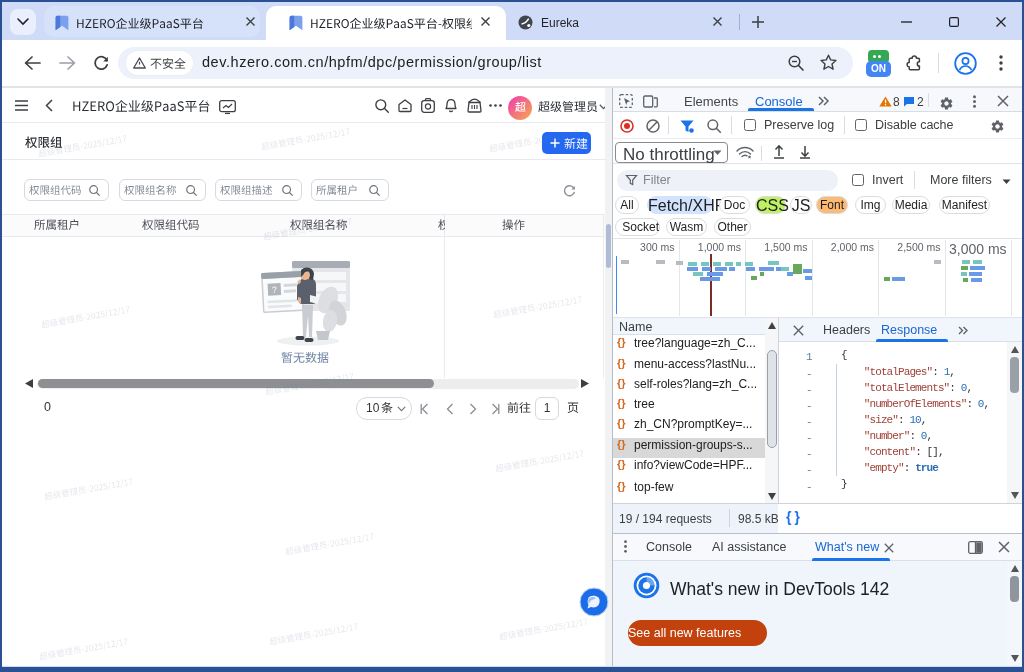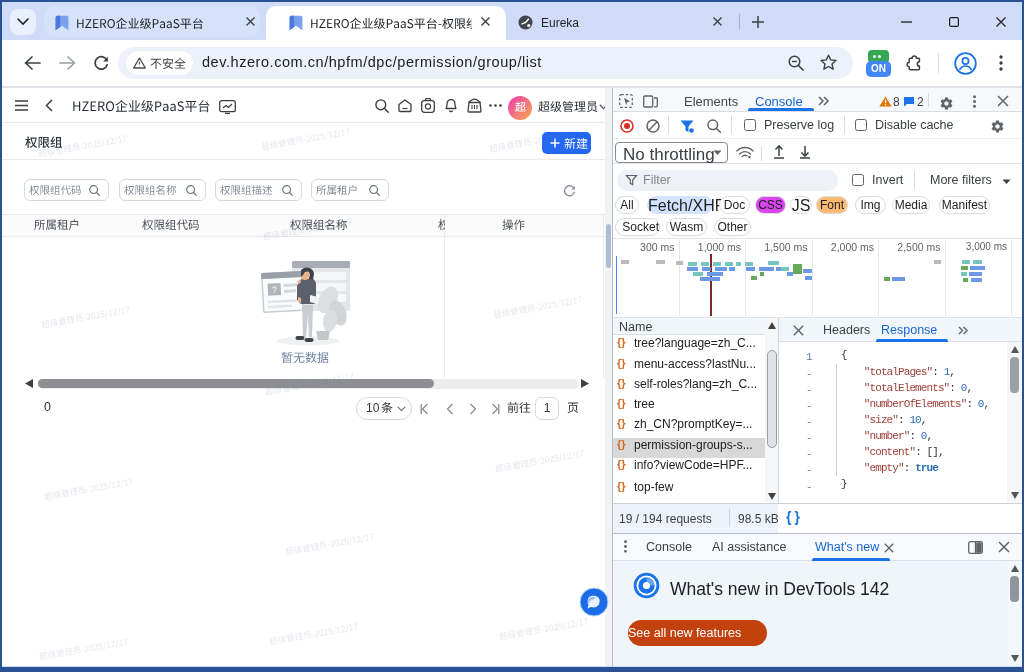--- a/index.html
+++ b/index.html
@@ -366,42 +366,42 @@
 <div class="abs" style="left:852px;top:174px;width:12px;height:12px;border:1.5px solid #5f6368;border-radius:2.5px"></div>
 <div class="abs" style="left:872px;top:173px;font-size:12.5px;color:#3c4043">Invert</div>
 <div class="abs" style="left:914px;top:171px;width:1px;height:18px;background:#dadce0"></div>
 <div class="abs" style="left:930px;top:173px;font-size:12.5px;color:#3c4043">More filters</div>
 <svg class="ic" style="left:1002px;top:179px" width="9" height="6">
     <path d="M0.5 0.5 L4.5 5 L8.5 0.5 Z" fill="#3c4043"></path>
   </svg>
 <div class="abs" style="left:615px;top:196px;width:24px;height:18px;background:#fff;border:1px solid #dadce0;border-radius:9px;font-size:12px;color:#1f1f1f;text-align:center;line-height:17px">All</div>
 <div class="abs" style="left:647px;top:196px;width:66px;height:18px;background:#d2e3fd;border:1px solid #d2e3fd;border-radius:9px;font-size:16px;color:#1f1f1f;text-align:right;line-height:17px">Fetch/XHR</div>
 <div class="abs" style="left:719px;top:196px;width:31px;height:18px;background:#fff;border:1px solid #dadce0;border-radius:9px;font-size:12px;color:#1f1f1f;text-align:center;line-height:17px">Doc</div>
-<div class="abs" style="left:755px;top:196px;width:31px;height:18px;background:#d946ef;border:1px solid #dadce0;border-radius:9px;font-size:12px;color:#1f1f1f;text-align:center;line-height:17px">CSS</div>
+<div class="abs" style="left:755px;top:196px;width:31px;height:18px;background:#bef264;border:1px solid #dadce0;border-radius:9px;font-size:16px;color:#1f1f1f;text-align:center;line-height:17px">CSS</div>
 <div class="abs" style="left:790px;top:196px;width:22px;height:18px;background:#fff;border:1px solid #dadce0;border-radius:9px;font-size:16px;color:#1f1f1f;text-align:center;line-height:17px">JS</div>
 <div class="abs" style="left:816px;top:196px;width:32px;height:18px;background:#fdba74;border:1px solid #dadce0;border-radius:9px;font-size:12px;color:#1f1f1f;text-align:center;line-height:17px">Font</div>
 <div class="abs" style="left:855px;top:196px;width:31px;height:18px;background:#fff;border:1px solid #dadce0;border-radius:9px;font-size:12px;color:#1f1f1f;text-align:center;line-height:17px">Img</div>
 <div class="abs" style="left:892px;top:196px;width:38px;height:18px;background:#fff;border:1px solid #dadce0;border-radius:9px;font-size:12px;color:#1f1f1f;text-align:center;line-height:17px">Media</div>
 <div class="abs" style="left:939px;top:196px;width:51px;height:18px;background:#fff;border:1px solid #dadce0;border-radius:9px;font-size:12px;color:#1f1f1f;text-align:center;line-height:17px">Manifest</div>
 <div class="abs" style="left:615px;top:218px;width:45px;height:18px;background:#fff;border:1px solid #dadce0;border-radius:9px;font-size:12px;color:#1f1f1f;text-align:right;line-height:17px">Socket</div>
 <div class="abs" style="left:666px;top:218px;width:41px;height:18px;background:#fff;border:1px solid #dadce0;border-radius:9px;font-size:12px;color:#1f1f1f;text-align:center;line-height:17px">Wasm</div>
 <div class="abs" style="left:714px;top:218px;width:37px;height:18px;background:#fff;border:1px solid #dadce0;border-radius:9px;font-size:12px;color:#1f1f1f;text-align:center;line-height:17px">Other</div>
 <div class="abs" style="left:613px;top:238px;width:409px;height:80px;background:#fff;border-top:1px solid #e0e3e9;border-bottom:1px solid #e0e3e9"></div>
 <div class="abs" style="left:678.5px;top:240px;width:1px;height:76px;background:#e4e6ea"></div>
 <div class="abs" style="left:616.5px;top:241px;width:58px;font-size:10.5px;color:#5f6368;text-align:right">300 ms</div>
 <div class="abs" style="left:745px;top:240px;width:1px;height:76px;background:#e4e6ea"></div>
 <div class="abs" style="left:683px;top:241px;width:58px;font-size:10.5px;color:#5f6368;text-align:right">1,000 ms</div>
 <div class="abs" style="left:811.5px;top:240px;width:1px;height:76px;background:#e4e6ea"></div>
 <div class="abs" style="left:749.5px;top:241px;width:58px;font-size:10.5px;color:#5f6368;text-align:right">1,500 ms</div>
 <div class="abs" style="left:878px;top:240px;width:1px;height:76px;background:#e4e6ea"></div>
 <div class="abs" style="left:816px;top:241px;width:58px;font-size:10.5px;color:#5f6368;text-align:right">2,000 ms</div>
 <div class="abs" style="left:944.5px;top:240px;width:1px;height:76px;background:#e4e6ea"></div>
 <div class="abs" style="left:882.5px;top:241px;width:58px;font-size:10.5px;color:#5f6368;text-align:right">2,500 ms</div>
 <div class="abs" style="left:1011px;top:240px;width:1px;height:76px;background:#e4e6ea"></div>
-<div class="abs" style="left:949px;top:241px;width:58px;font-size:10px;color:#5f6368;text-align:right">3,000 ms</div>
+<div class="abs" style="left:949px;top:241px;width:58px;font-size:14px;color:#5f6368;text-align:left">3,000 ms</div>
 <div class="abs" style="left:615.5px;top:256px;width:1.5px;height:58px;background:#4585f4"></div>
 <div class="abs" style="left:710px;top:254px;width:1.5px;height:62px;background:#7d2b25"></div>
 <div class="abs" style="left:621px;top:260px;width:8px;height:3.5px;background:#b8bcc2"></div>
 <div class="abs" style="left:656px;top:260px;width:9px;height:3.5px;background:#b8bcc2"></div>
 <div class="abs" style="left:676px;top:261px;width:7px;height:3.5px;background:#b8bcc2"></div>
 <div class="abs" style="left:934px;top:260px;width:7px;height:3.5px;background:#b8bcc2"></div>
 <div class="abs" style="left:688px;top:262px;width:9px;height:3.5px;background:#76c5c0"></div>
 <div class="abs" style="left:701px;top:262px;width:8px;height:3.5px;background:#76c5c0"></div>
 <div class="abs" style="left:713px;top:262px;width:8px;height:3.5px;background:#76c5c0"></div>
 <div class="abs" style="left:725px;top:262px;width:8px;height:3.5px;background:#76c5c0"></div>

